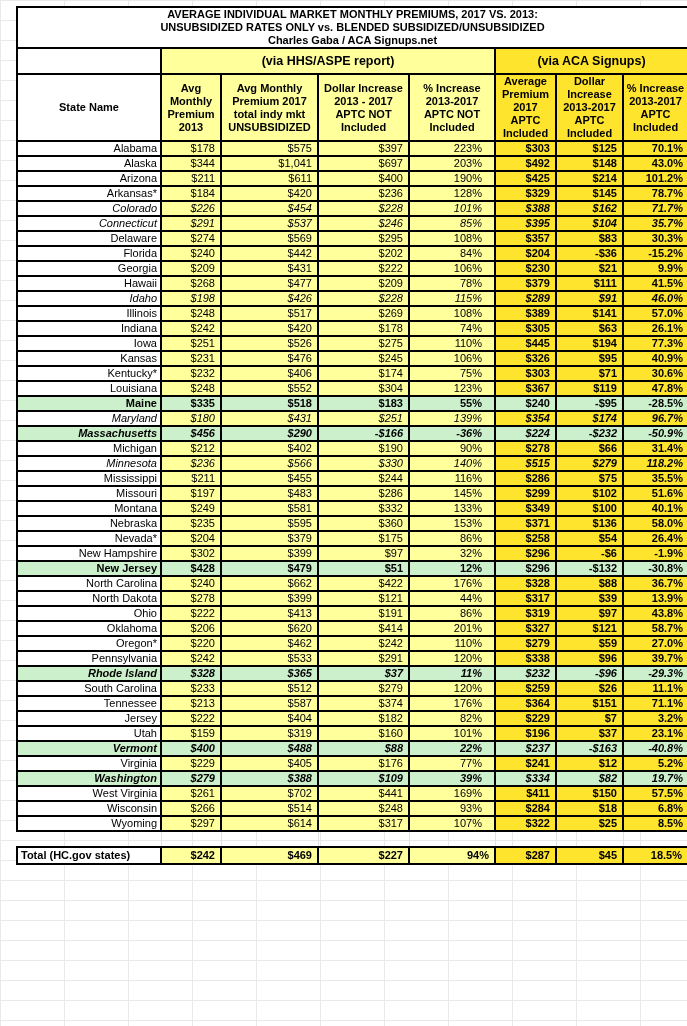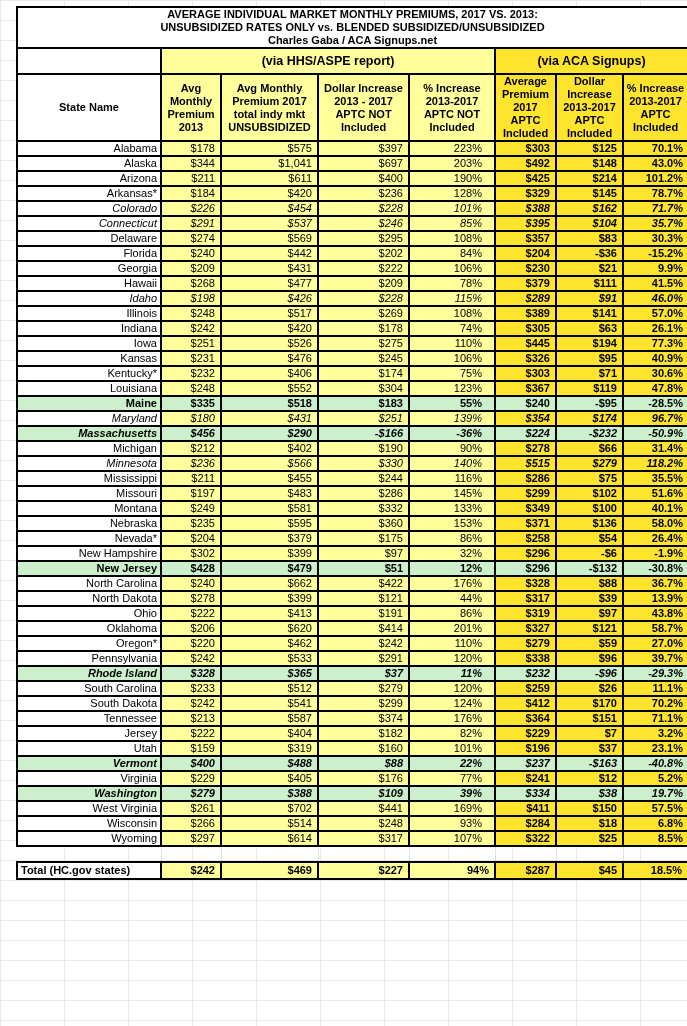--- a/index.html
+++ b/index.html
@@ -496,30 +496,20 @@
           <td class="state white">South Carolina</td>
           <td class="pale">$233</td>
           <td class="pale">$512</td>
           <td class="pale">$279</td>
           <td class="pale pct-wide">120%</td>
           <td class="bright aca-val thickL">$259</td>
           <td class="bright aca-val">$26</td>
           <td class="bright aca-val pct-tight">11.1%</td>
         </tr>
         <tr class="data-row">
-          <td class="state white">South Dakota</td>
-          <td class="pale">$242</td>
-          <td class="pale">$541</td>
-          <td class="pale">$299</td>
-          <td class="pale pct-wide">124%</td>
-          <td class="bright aca-val thickL">$412</td>
-          <td class="bright aca-val">$170</td>
-          <td class="bright aca-val pct-tight">70.2%</td>
-        </tr>
-        <tr class="data-row">
           <td class="state white">Tennessee</td>
           <td class="pale">$213</td>
           <td class="pale">$587</td>
           <td class="pale">$374</td>
           <td class="pale pct-wide">176%</td>
           <td class="bright aca-val thickL">$364</td>
           <td class="bright aca-val">$151</td>
           <td class="bright aca-val pct-tight">71.1%</td>
         </tr>
         <tr class="data-row">
@@ -562,21 +552,21 @@
           <td class="bright aca-val">$12</td>
           <td class="bright aca-val pct-tight">5.2%</td>
         </tr>
         <tr class="data-row row-italic row-bold">
           <td class="state greenbg">Washington</td>
           <td class="greenbg">$279</td>
           <td class="greenbg">$388</td>
           <td class="greenbg">$109</td>
           <td class="greenbg pct-wide">39%</td>
           <td class="greenbg aca-val thickL">$334</td>
-          <td class="greenbg aca-val">$38</td>
+          <td class="greenbg aca-val">$82</td>
           <td class="greenbg aca-val pct-tight">19.7%</td>
         </tr>
         <tr class="data-row">
           <td class="state white">West Virginia</td>
           <td class="pale">$261</td>
           <td class="pale">$702</td>
           <td class="pale">$441</td>
           <td class="pale pct-wide">169%</td>
           <td class="bright aca-val thickL">$411</td>
           <td class="bright aca-val">$150</td>

